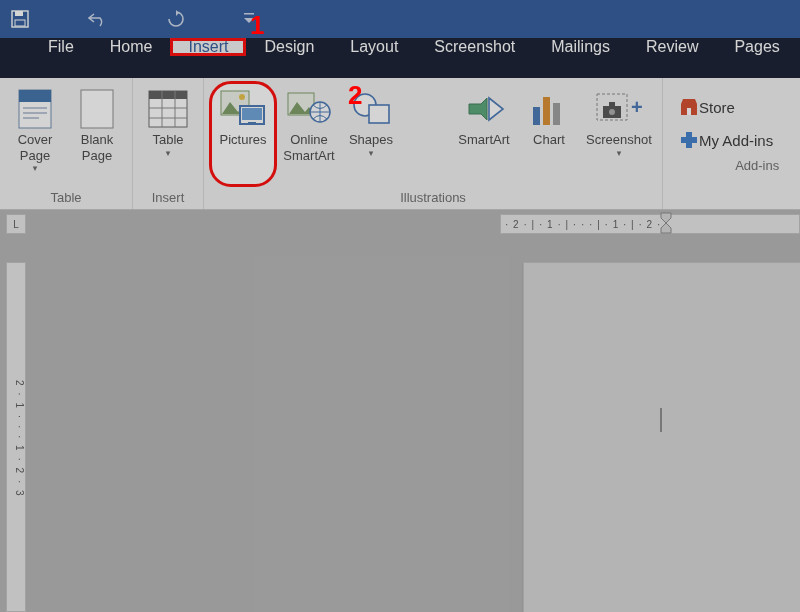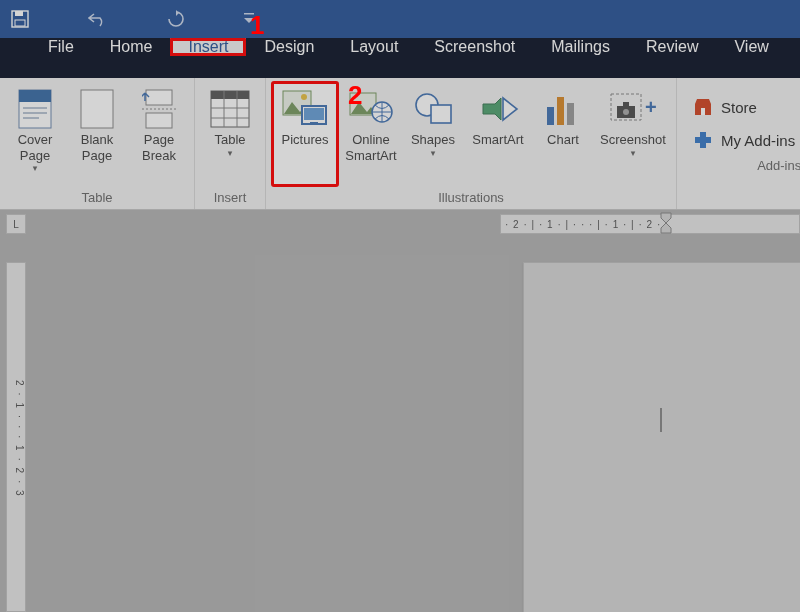--- a/index.html
+++ b/index.html
@@ -16,21 +16,21 @@
 
   .ribbon { background: #f1f1f1; height: 132px; border-bottom: 1px solid #c5c5c5; display: flex; align-items: stretch; }
   .group { display: flex; flex-direction: column; align-items: center; padding: 4px 6px 2px; border-right: 1px solid #d8d8d8; }
   .group-body { display: flex; gap: 4px; flex: 1; }
   .group-label { color: #6b6b6b; font-size: 13px; padding: 4px 0 2px; }
   .rbtn { display: flex; flex-direction: column; align-items: center; justify-content: flex-start; width: 58px; padding: 4px 2px; color: #444; font-size: 13px; text-align: center; line-height: 1.2; cursor: pointer; border-radius: 2px; }
   .rbtn .ic { height: 46px; display:flex; align-items:center; justify-content:center; }
   .rbtn.highlight { outline: 3px solid #ff0000; outline-offset: -2px; background:#fff; }
   .rbtn .dd { font-size: 9px; color:#666; }
   .addins { display:flex; flex-direction:column; gap:14px; padding:16px 10px 4px; }
-  .addin-row { display:flex; align-items:center; gap:8px; font-size:15px; color:#333; cursor:pointer; white-space:nowrap; }
+  .addin-row { display:flex; align-items:center; font-size:15px; color:#333; cursor:pointer; white-space:nowrap; }
 
   .annot { position:absolute; color:#ff0000; font-weight:bold; font-size:26px; z-index:50; pointer-events:none; }
   .hruler { position:absolute; top:214px; left:500px; right:0; height:20px; background:#e7e7e7; border:1px solid #bfbfbf; font-size:10px; color:#555; display:flex; align-items:center; overflow:hidden; white-space:nowrap; padding-left:4px; letter-spacing:1px;}
   .vruler { position:absolute; top:262px; left:6px; width:20px; bottom:0; background:#e7e7e7; border:1px solid #bfbfbf; font-size:10px; color:#555; writing-mode:vertical-rl; text-align:center; padding-top:4px; letter-spacing:2px;}
   .tab-sel { position:absolute; top:214px; left:6px; width:20px; height:20px; background:#e7e7e7; border:1px solid #bfbfbf; display:flex; align-items:center; justify-content:center; font-size:10px; color:#555;}
   .page { position:absolute; top:262px; left:523px; width:340px; height:400px; background:#d7d7d7; border:1px solid #bdbdbd; box-shadow:0 1px 2px rgba(0,0,0,0.1); }
   .caret { position:absolute; top:408px; left:660px; width:2px; height:24px; background:#888; }
   .indent-marker{position:absolute;top:212px;left:660px;z-index:6;}
 
   .dim { position:absolute; inset:0; background:rgba(60,60,60,0.22); pointer-events:none; z-index:40; }
@@ -70,21 +70,21 @@
 
 <div class="tabs">
   <div class="tab">File</div>
   <div class="tab">Home</div>
   <div class="tab active highlight">Insert</div>
   <div class="tab">Design</div>
   <div class="tab">Layout</div>
   <div class="tab">Screenshot</div>
   <div class="tab">Mailings</div>
   <div class="tab">Review</div>
-  <div class="tab">View</div>
+  <div class="tab">Pages</div>
 </div>
 
 <div class="annot" style="top:10px; left:250px;">1</div>
 <div class="annot" style="top:80px; left:348px;">2</div>
 
 <div class="ribbon">
 
   <div class="group">
     <div class="group-body">
       <div class="rbtn">
@@ -101,31 +101,20 @@
         <span class="dd">▾</span>
       </div>
       <div class="rbtn">
         <span class="ic">
           <svg width="34" height="40" viewBox="0 0 34 40">
               <rect x="1" y="1" width="32" height="38" fill="#fff" stroke="#8a8a8a"></rect>
             </svg>
         </span>
         <span>Blank Page</span>
       </div>
-      <div class="rbtn">
-        <span class="ic">
-          <svg width="34" height="40" viewBox="0 0 34 40">
-              <rect x="4" y="1" width="26" height="15" fill="#fff" stroke="#8a8a8a"></rect>
-              <rect x="4" y="24" width="26" height="15" fill="#fff" stroke="#8a8a8a"></rect>
-              <path d="M0 20 H34" stroke="#8a8a8a" stroke-dasharray="2 2"></path>
-              <path d="M1 12 L1 4 M1 4 L5 8 M1 4 L-3 8" stroke="#4575b4" stroke-width="1.5" fill="none" transform="translate(2,0)"></path>
-            </svg>
-        </span>
-        <span>Page Break</span>
-      </div>
     </div>
     <div class="group-label">Table</div>
   </div>
 
   <div class="group">
     <div class="group-body">
       <div class="rbtn">
         <span class="ic">
           <svg width="40" height="38" viewBox="0 0 40 38">
               <rect x="1" y="1" width="38" height="36" fill="#fff" stroke="#666"></rect>
@@ -135,21 +124,21 @@
         </span>
         <span>Table</span>
         <span class="dd">▾</span>
       </div>
     </div>
     <div class="group-label">Insert</div>
   </div>
 
   <div class="group">
     <div class="group-body">
-      <div class="rbtn highlight" style="width:66px;">
+      <div class="rbtn highlight" style="width:66px;border-radius:21px;">
         <span class="ic">
           <svg width="46" height="38" viewBox="0 0 46 38">
               <rect x="1" y="1" width="28" height="24" fill="#eef3ea" stroke="#7a9b63"></rect>
               <circle cx="22" cy="7" r="3" fill="#e8c045"></circle>
               <path d="M2 24 L10 12 L18 22 L22 17 L29 24 Z" fill="#7a9b63"></path>
               <rect x="20" y="16" width="24" height="18" fill="#fff" stroke="#4575b4" stroke-width="2"></rect>
               <rect x="22" y="18" width="20" height="12" fill="#6aa0d8"></rect>
               <rect x="28" y="32" width="8" height="2" fill="#4575b4"></rect>
             </svg>
         </span>
@@ -169,21 +158,21 @@
       <div class="rbtn">
         <span class="ic">
           <svg width="40" height="36" viewBox="0 0 40 36">
               <circle cx="14" cy="14" r="11" fill="#fff" stroke="#4575b4" stroke-width="1.6"></circle>
               <rect x="18" y="14" width="20" height="18" fill="#fff" stroke="#4575b4" stroke-width="1.6"></rect>
             </svg>
         </span>
         <span>Shapes</span>
         <span class="dd">▾</span>
       </div>
-      <div class="rbtn" style="width:64px;">
+      <div class="rbtn" style="width:64px;margin-left:48px;">
         <span class="ic">
           <svg width="42" height="34" viewBox="0 0 42 34">
               <path d="M6 12 H18 L24 6 V28 L18 22 H6 Z" fill="#52a373" stroke="#3d7d57"></path>
               <path d="M26 6 L40 17 L26 28 Z" fill="#fff" stroke="#4575b4" stroke-width="1.6"></path>
             </svg>
         </span>
         <span>SmartArt</span>
       </div>
       <div class="rbtn">
         <span class="ic">

